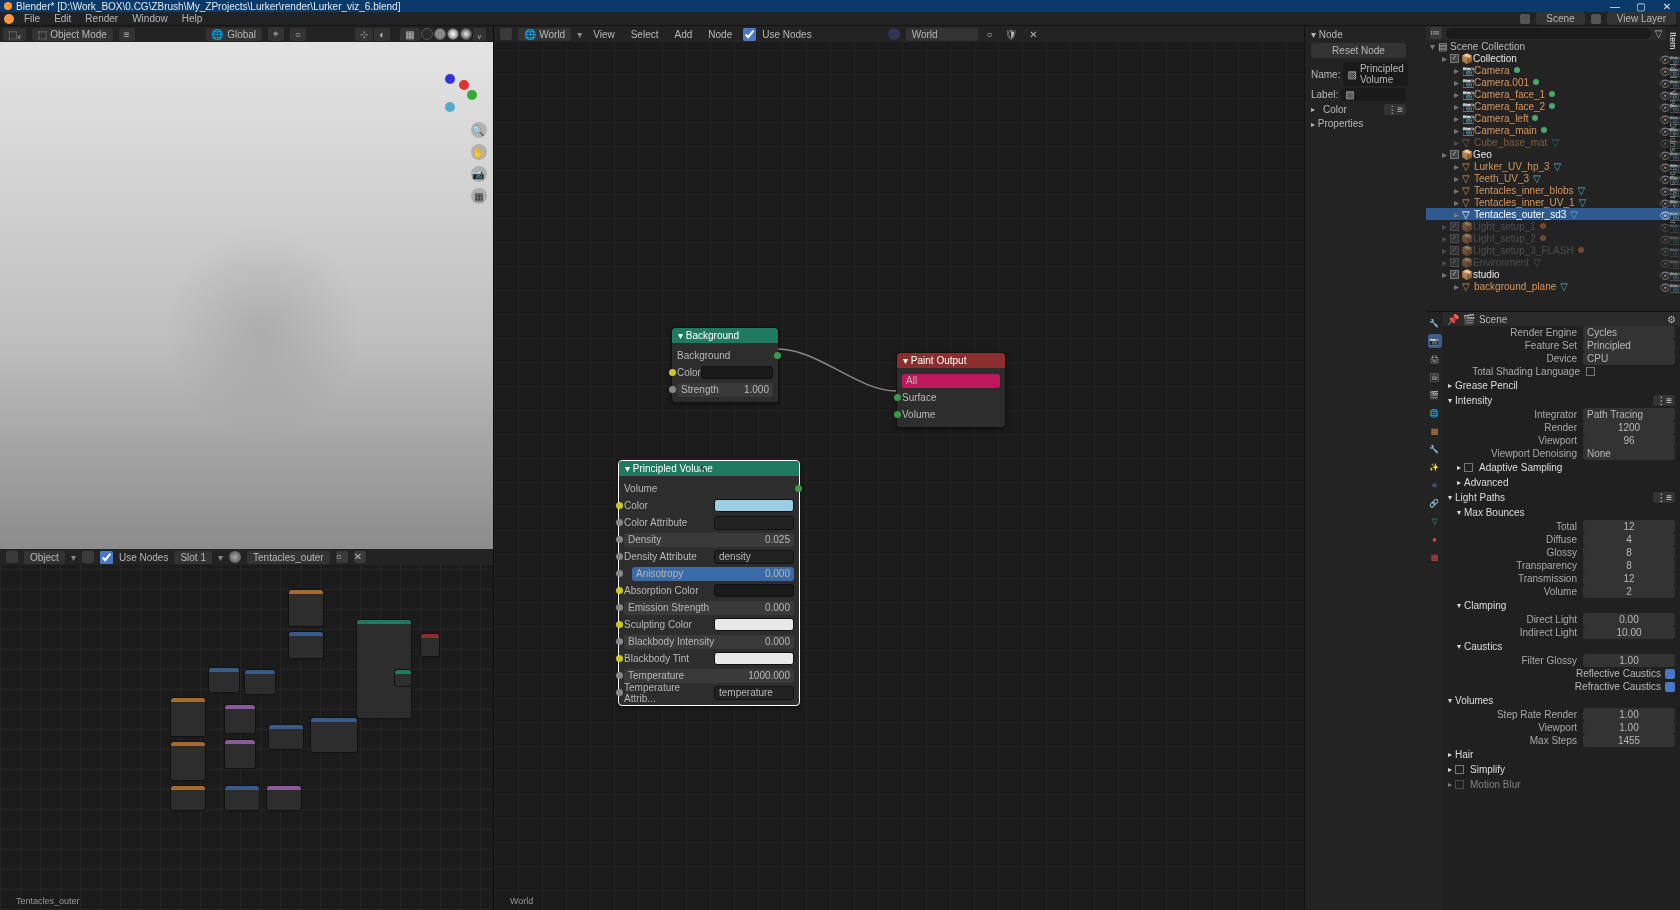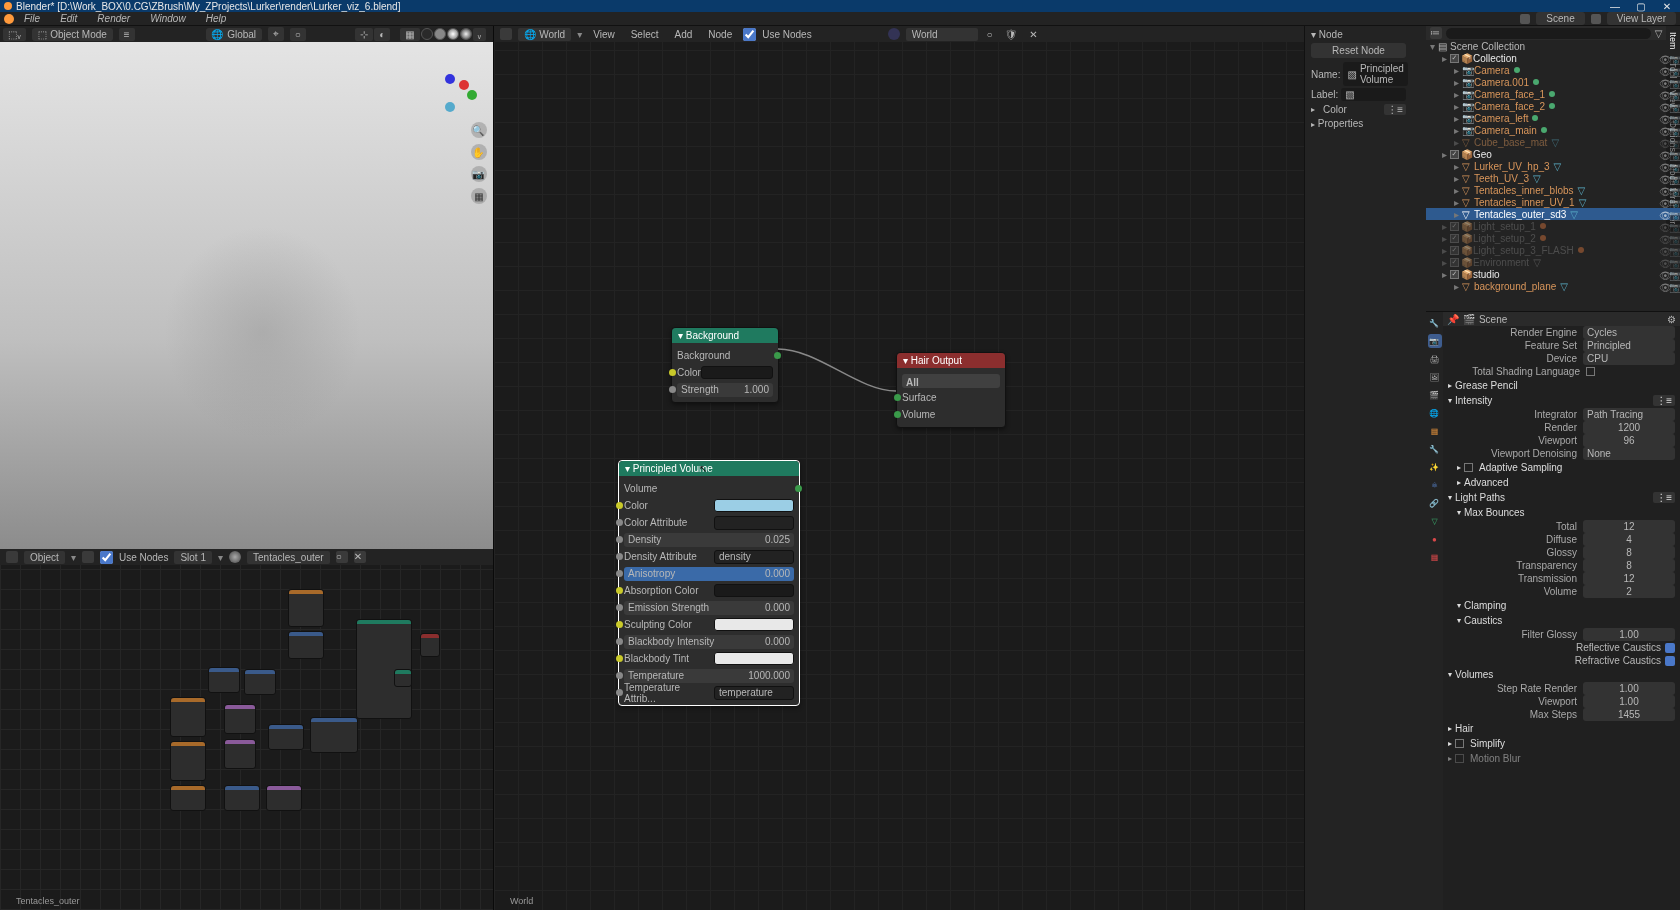--- a/index.html
+++ b/index.html
@@ -6,21 +6,21 @@
 body { background: #1b1b1b; color: #b8b8b8; width: 1680px; height: 910px; overflow: hidden; user-select: none; }
 
 
 .titlebar { height: 12px; background: #0a3a6a; display: flex; align-items: center; padding: 0 4px; color: #e8e8e8; font-size: 9px; }
 .titlebar .logo { width: 8px; height: 8px; background: #ff9a3c; border-radius: 50%; margin-right: 4px; }
 .titlebar .win-controls { margin-left: auto; display: flex; gap: 8px; }
 .titlebar .win-controls span { width: 18px; text-align: center; cursor: pointer; }
 
 
 .menubar { height: 14px; background: #232323; display: flex; align-items: center; padding: 0 4px; font-size: 9.5px; border-bottom: 1px solid #111; }
-.menubar .menu-left { display: flex; gap: 8px; font-style: italic; }
+.menubar .menu-left { display: flex; gap: 2px; }
 .menubar .menu-item { padding: 0 6px; cursor: pointer; }
 .menubar .tabs { margin-left: 40px; display: flex; gap: 2px; }
 .menubar .tab { padding: 0 8px; cursor: pointer; color: #888; }
 .menubar .tab.active { color: #fff; background: #2c2c2c; border-radius: 3px; }
 .menubar .right { margin-left: auto; display: flex; align-items: center; gap: 6px; }
 .menubar .scene-btn { background: #333; padding: 1px 10px; border-radius: 3px; }
 .menubar .vl-icon { width: 10px; height: 10px; background: #555; border-radius: 2px; }
 
 
 .main { display: flex; height: calc(100% - 26px); }
@@ -59,21 +59,21 @@
 .world-editor .node-header.red { background: #8b2e2e; }
 .world-editor .node-body { padding: 3px 5px; font-size: 10px; }
 .world-editor .row { display: flex; align-items: center; justify-content: space-between; margin: 2px 0; height: 15px; position: relative; }
 .world-editor .row .socket { width: 7px; height: 7px; border-radius: 50%; position: absolute; }
 .world-editor .row .socket.in { left: -8px; }
 .world-editor .row .socket.out { right: -8px; }
 .world-editor .swatch { width: 80px; height: 13px; border: 1px solid #111; border-radius: 3px; }
 .world-editor .number-field { width: 80px; height: 14px; background: #3a3a3a; border-radius: 3px; display: flex; justify-content: space-between; padding: 0 4px; align-items: center; }
 .world-editor .number-field.blue { background: #3a6aa8; }
 .world-editor .text-field { width: 80px; height: 14px; background: #222; border: 1px solid #111; border-radius: 3px; padding: 0 4px; display: flex; align-items: center; }
-.world-editor .dropdown { width: 80px; height: 14px; background: #404040; border-radius: 3px; padding: 0 4px; display: flex; align-items: flex-end; font-weight: bold; }
+.world-editor .dropdown { width: 80px; height: 14px; background: #be185d; border-radius: 3px; padding: 0 4px; display: flex; align-items: center; }
 .world-editor .out-label { text-align: right; padding-right: 6px; }
 .world-editor .footer-label { position: absolute; bottom: 4px; left: 16px; font-size: 9px; color: #999; }
 .world-editor svg.wire { position: absolute; pointer-events: none; }
 
 
 .node-sidebar { width: 122px; background: #232323; display: flex; flex-direction: column; border-left: 1px solid #111; }
 .node-sidebar .vtab { writing-mode: vertical-rl; padding: 6px 2px; font-size: 9px; color: #888; }
 .node-sidebar .section { padding: 3px 6px; font-size: 9.5px; }
 .node-sidebar .reset-btn { background: #333; text-align: center; padding: 2px; border-radius: 3px; margin-bottom: 4px; }
 .node-sidebar .name-input { background: #1a1a1a; padding: 1px 4px; border-radius: 3px; display: flex; align-items: center; gap: 3px; flex: 1; }
@@ -291,21 +291,21 @@
               <span class="socket in" style="background:#888;"></span>
             <div class="number-field" style="width:100%;">
                 <span>Strength</span>
                 <span>1.000</span>
               </div>
           </div>
         </div>
       </div>
 
       <div class="node" style="left:402px;top:326px;width:110px;">
-        <div class="node-header red">▾ <span>Hair Output</span></div>
+        <div class="node-header red">▾ <span>Paint Output</span></div>
         <div class="node-body">
           <div class="row">
               <div class="dropdown" style="width:100%;">
                 <span>All</span>
               </div>
             </div>
           <div class="row">
               <span class="socket in" style="background:#3a9a4a;"></span>
               <span>Surface</span>
             </div>
@@ -345,21 +345,21 @@
                   <span>0.025</span>
                 </div>
               </div>
               <div class="row">
                 <span class="socket in" style="background: rgb(136, 136, 136);"></span>
                 <span>Density Attribute</span>
                 <div class="text-field">density</div>
               </div>
               <div class="row">
                 <span class="socket in" style="background: rgb(136, 136, 136);"></span>
-                <div class="number-field blue" style="width: 100%;">
+                <div class="number-field blue" style="width: 100%; margin-left: 8px;">
                   <span>Anisotropy</span>
                   <span>0.000</span>
                 </div>
               </div>
               <div class="row">
                 <span class="socket in" style="background: rgb(201, 201, 42);"></span>
                 <span>Absorption Color</span>
                 <div class="swatch" style="background: rgb(26, 26, 26);"></div>
               </div>
               <div class="row">
@@ -767,20 +767,30 @@
             </div>
             <div class="prop-row">
               <span class="label">Volume</span>
               <span class="val">2</span>
             </div>
           </div>
         <div class="section-head" style="padding-left:14px;">
             <span class="tri">▾</span>
             <span>Clamping</span>
           </div>
+        <div id="clamp-rows">
+            <div class="prop-row">
+              <span class="label">Direct Light</span>
+              <span class="val">0.00</span>
+            </div>
+            <div class="prop-row">
+              <span class="label">Indirect Light</span>
+              <span class="val">10.00</span>
+            </div>
+          </div>
         <div class="section-head" style="padding-left:14px;">
             <span class="tri">▾</span>
             <span>Caustics</span>
           </div>
         <div class="prop-row">
             <span class="label">Filter Glossy</span>
             <span class="val">1.00</span>
           </div>
         <div class="chk-row">
             <span>Reflective Caustics</span>

